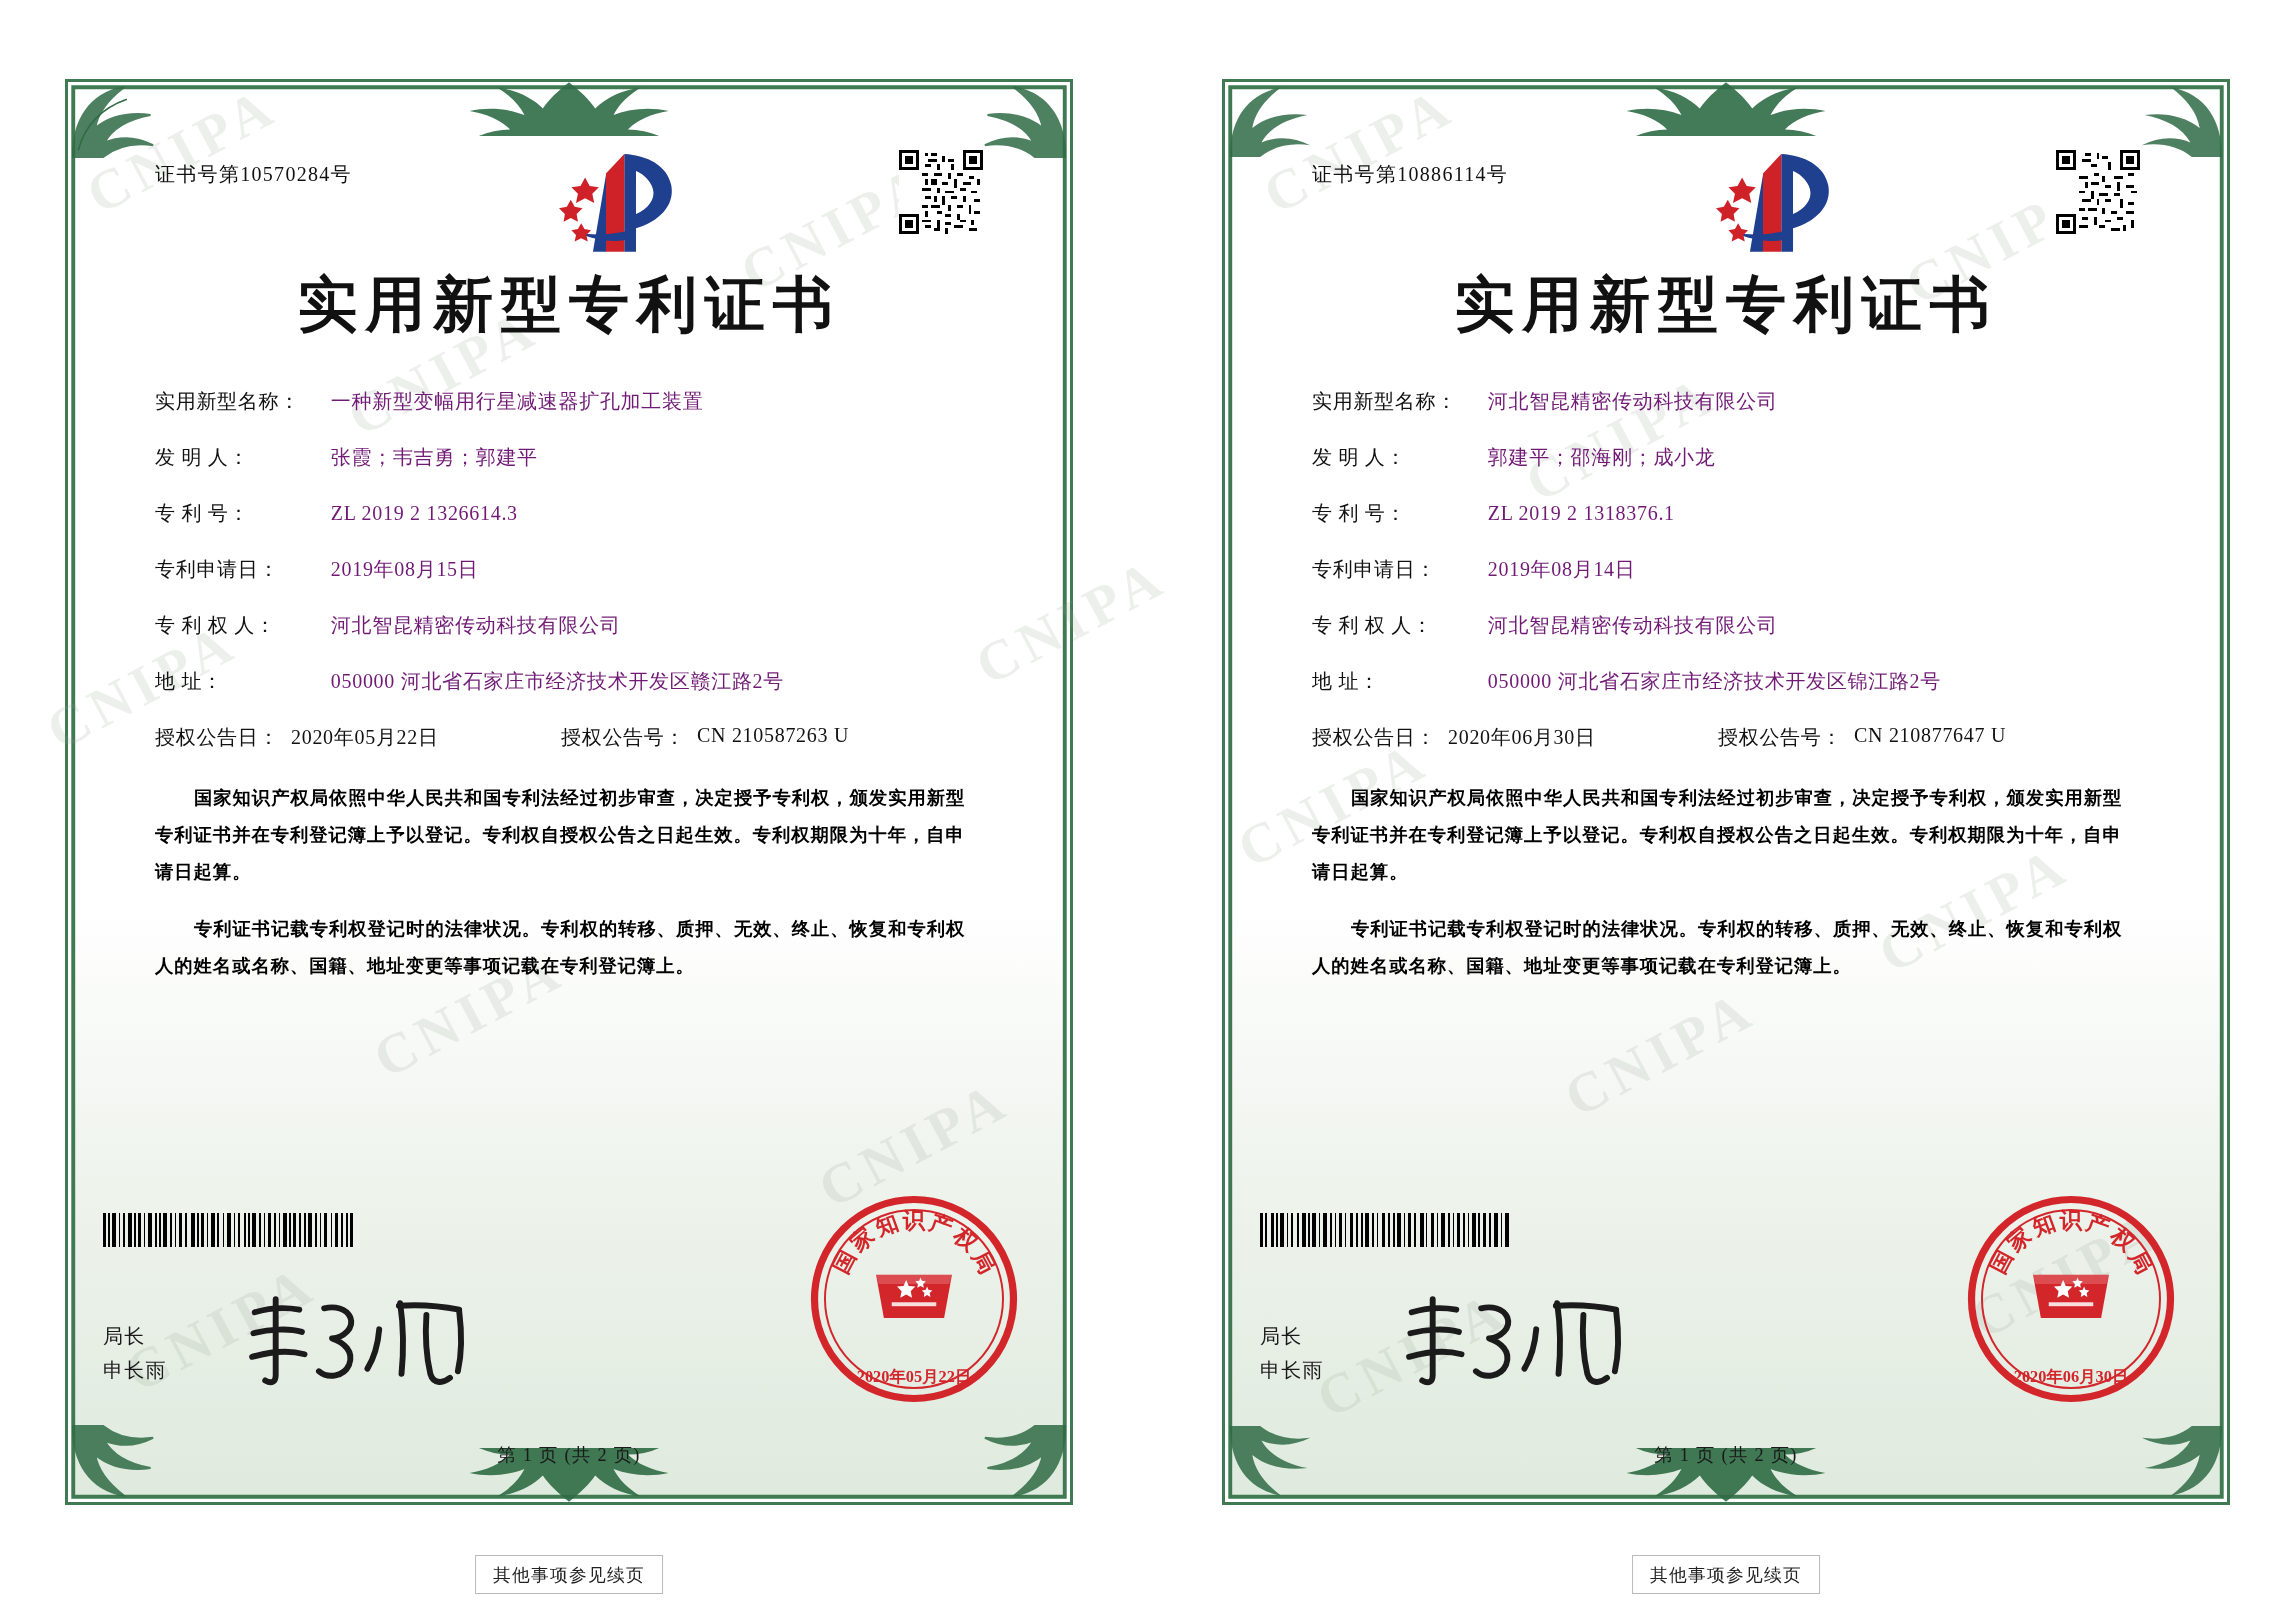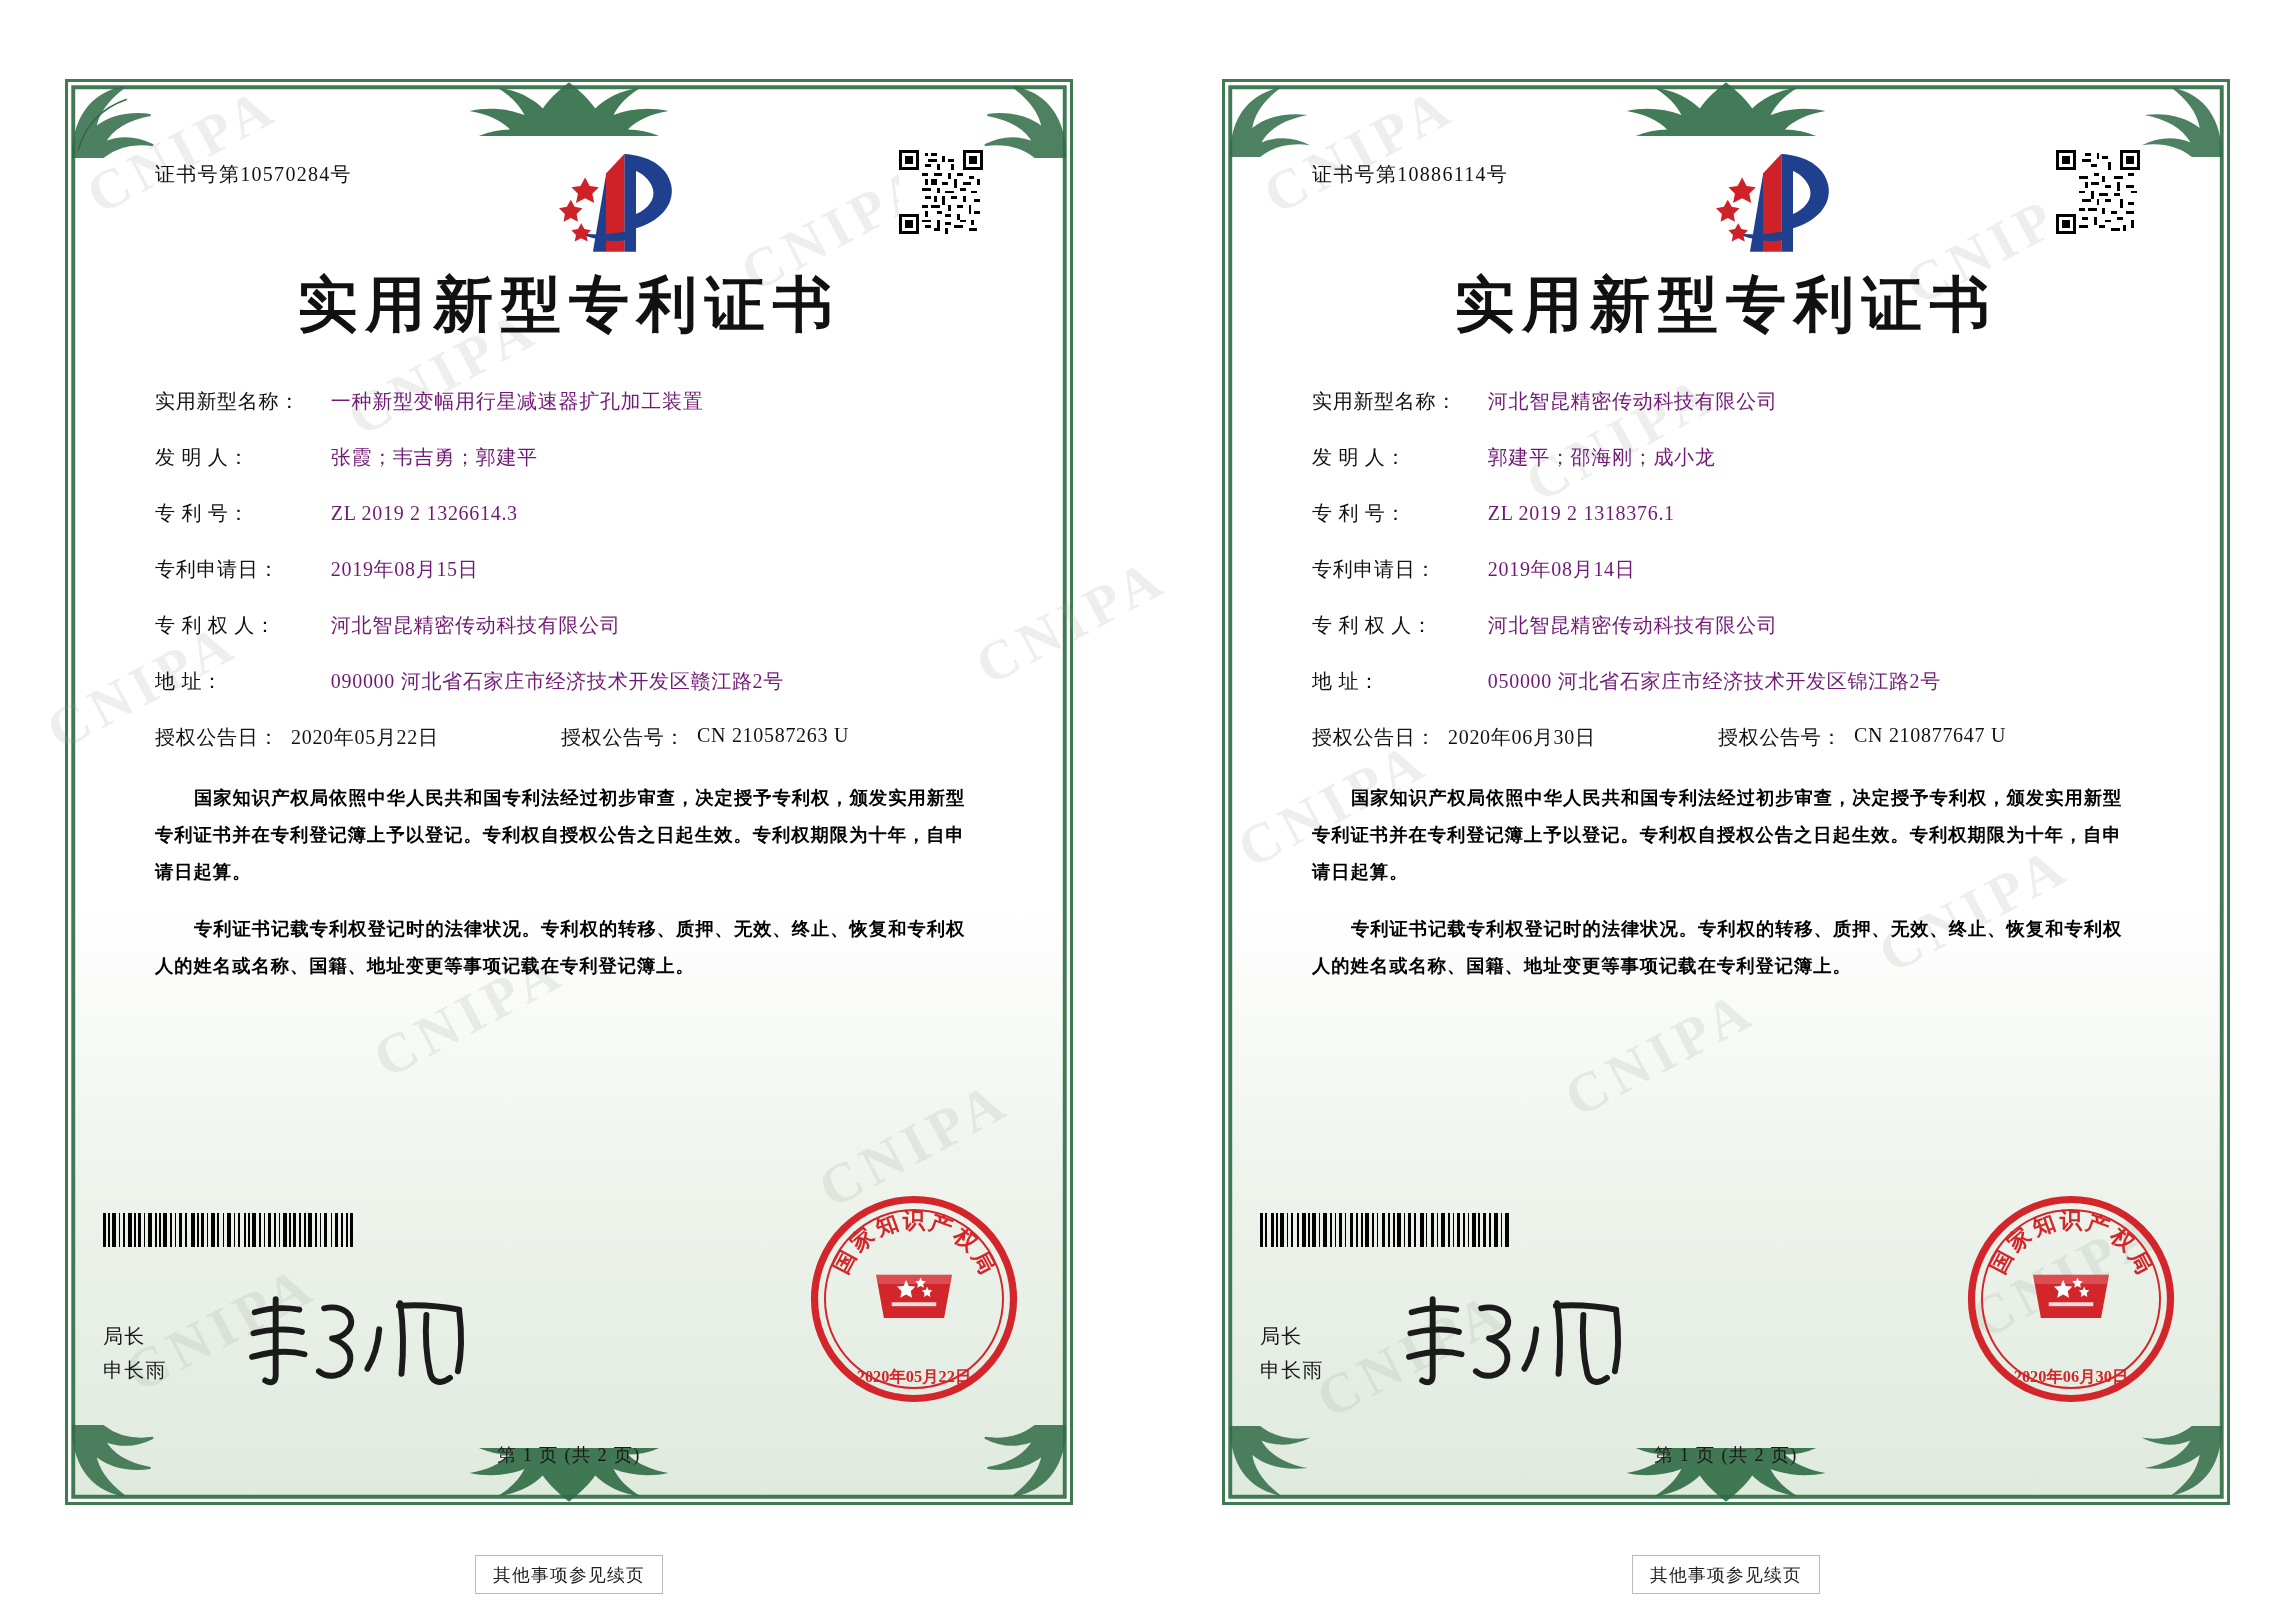--- a/index.html
+++ b/index.html
@@ -379,21 +379,21 @@
       <div class="field">
         <div class="f-label w1">专利申请日：</div>
         <div class="f-value">2019年08月15日</div>
       </div>
       <div class="field">
         <div class="f-label w1">专 利 权 人：</div>
         <div class="f-value">河北智昆精密传动科技有限公司</div>
       </div>
       <div class="field">
         <div class="f-label w1">地         址：</div>
-        <div class="f-value">090000 河北省石家庄市经济技术开发区赣江路2号</div>
+        <div class="f-value">050000 河北省石家庄市经济技术开发区赣江路2号</div>
       </div>
 
       <div class="field two">
         <div class="col" style="width:406px;">
           <div class="f-label">授权公告日：</div>
           <div>2020年05月22日</div>
         </div>
         <div class="col">
           <div class="f-label">授权公告号：</div>
           <div>CN 210587263 U</div>

